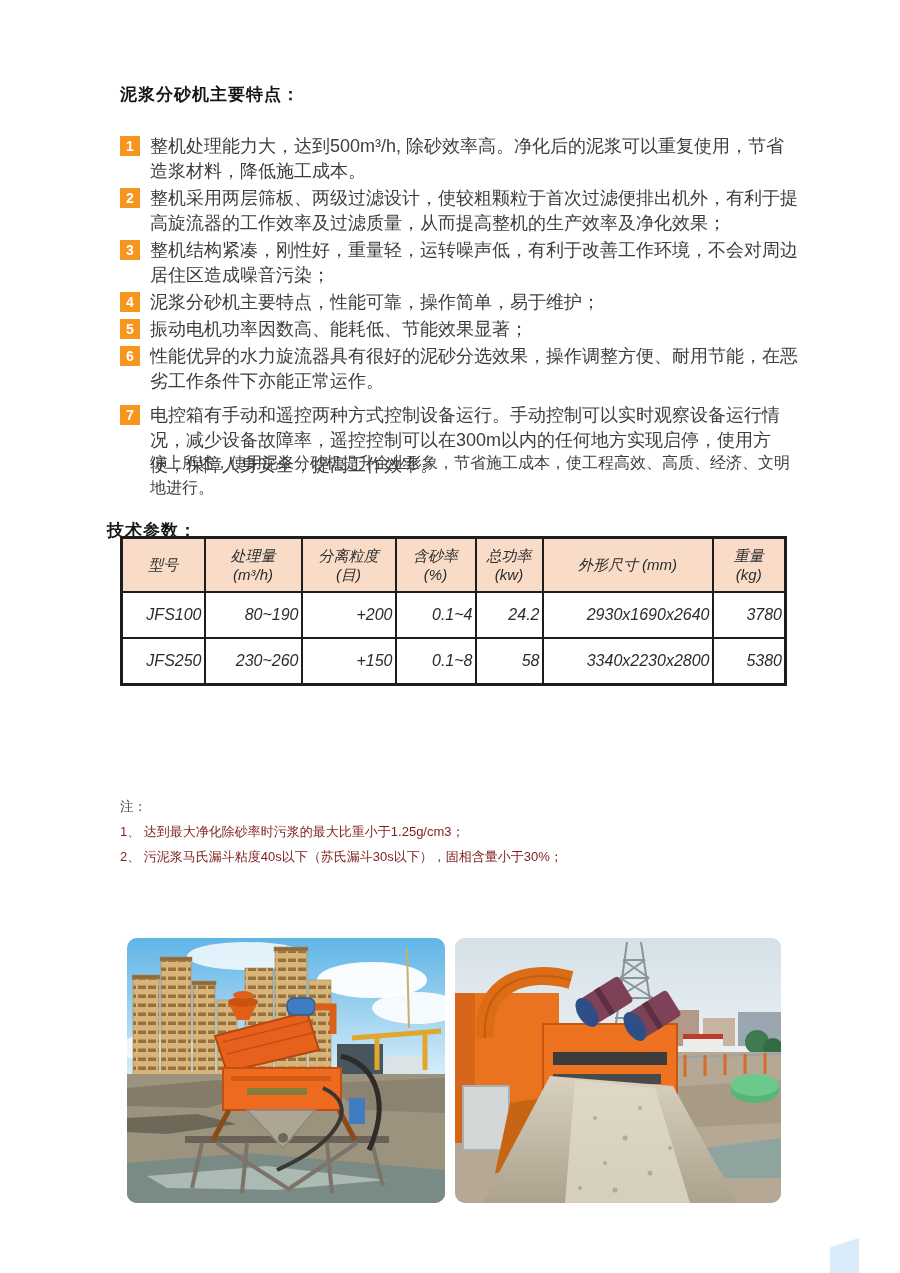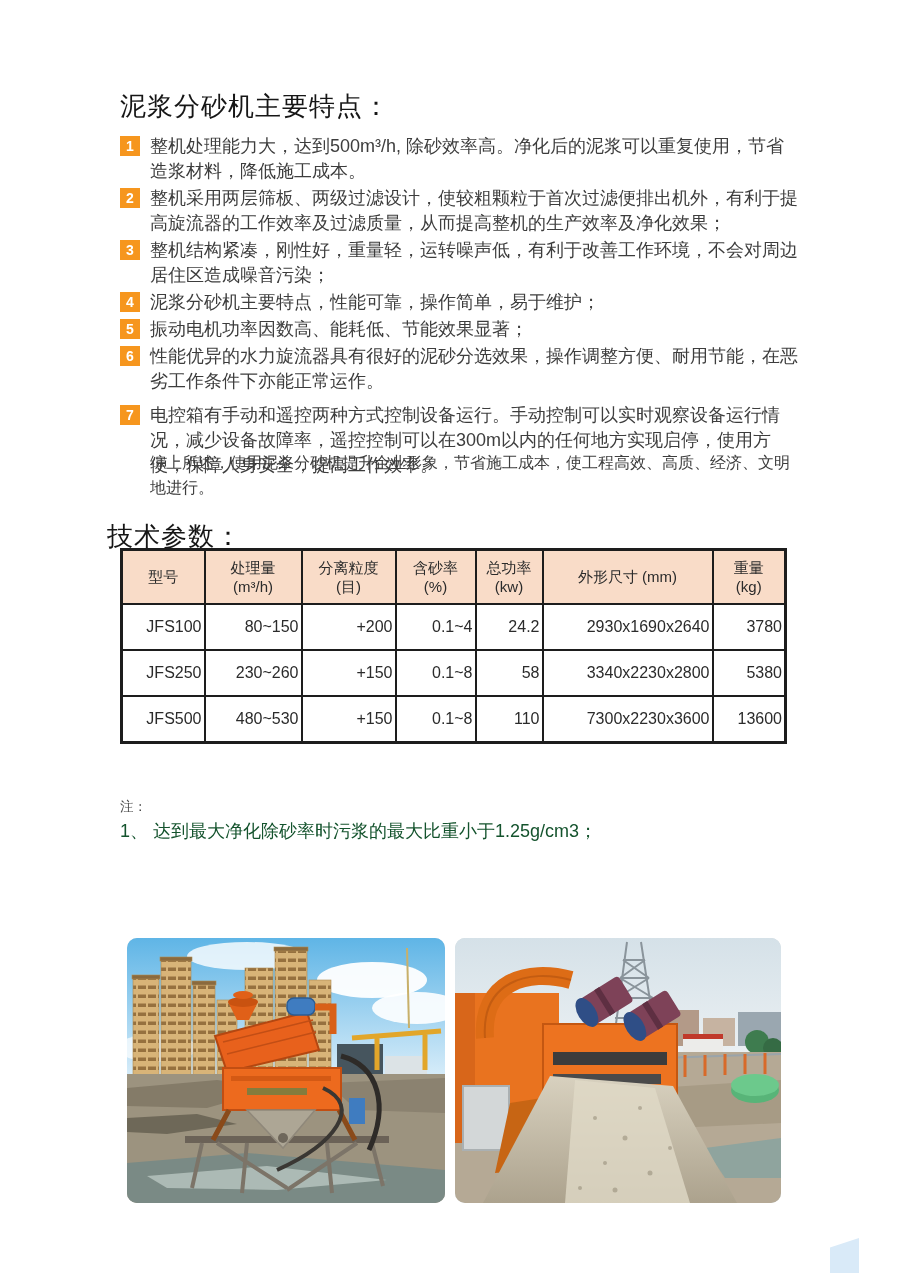--- a/index.html
+++ b/index.html
@@ -3,51 +3,51 @@
 <meta charset="utf-8">
 <style>
   html,body{margin:0;padding:0;}
   body{
     width:900px;height:1273px;position:relative;background:#ffffff;
     font-family:"Liberation Sans","DejaVu Sans",sans-serif;
     color:#3c3c3c;overflow:hidden;
   }
   .abs{position:absolute;}
   
-  .sec-title{font-size:26px;font-weight:normal;color:#161616;letter-spacing:1px;}
+  .sec-title{font-size:17px;font-weight:bold;color:#161616;letter-spacing:1px;}
   
   #features-list{left:120px;top:134px;width:678px;}
   .feature{display:flex;align-items:flex-start;margin-bottom:2px;}
   .feature.gap-before{margin-top:9px;}
   .badge{
     width:20px;height:20px;flex:0 0 20px;margin-top:2px;margin-right:10px;
     background:#F6961E;color:#fff;font-size:14px;font-weight:bold;
     display:flex;align-items:center;justify-content:center;
   }
   .feature-text{font-size:18px;line-height:25px;color:#3d3d3d;width:648px;}
   #summary{left:150px;top:450px;width:650px;font-size:16px;line-height:25px;color:#3d3d3d;}
   
   #specs-title{left:107px;top:519px;}
-  #specs-table{left:120px;top:548px;border-collapse:collapse;table-layout:fixed;background:#86efac;}
+  #specs-table{left:120px;top:536px;border-collapse:collapse;table-layout:fixed;background:#86efac;font-style:italic;}
   #specs-table,
   #specs-table th,#specs-table td{border:2px solid #1d1d1d;}
   #specs-table{border-width:3px;}
   #specs-table th{
     background:#F9DCC8;height:52px;font-size:15px;font-weight:normal;
     color:#2b2b2b;text-align:center;vertical-align:middle;
     white-space:pre-line;line-height:1.3;padding:0 2px;
   }
   #specs-table td{
     height:44px;font-size:16px;color:#2b2b2b;text-align:right;
     vertical-align:middle;background:#fff;padding:0 2px;
   }
   
   #notes{left:120px;top:795px;width:660px;}
   #notes .note-label{font-size:13.5px;color:#4a4a4a;line-height:24px;}
-  #notes .note-line{font-size:18px;color:#14532d;line-height:25px;}
+  #notes .note-line{font-size:13px;color:#7f1d1d;line-height:25px;}
   
   .photo{top:938px;height:265px;border-radius:10px;overflow:hidden;background:#cfd8dc;}
   #photo-left{left:127px;width:318px;}
   #photo-right{left:455px;width:326px;}
   .photo svg{display:block;width:100%;height:100%;}
   
   #corner-decoration{
     left:830px;top:1238px;width:29px;height:35px;background:#D9EAF8;
     clip-path:polygon(0 27%,100% 0,100% 100%,0 100%);
   }
@@ -114,51 +114,43 @@
       <th>总功率
 (kw)</th>
       <th>外形尺寸  (mm)</th>
       <th>重量
 (kg)</th>
     </tr>
   </thead>
   <tbody>
     <tr>
       <td>JFS100</td>
-      <td>80~150</td>
+      <td>80~190</td>
       <td>+200</td>
       <td>0.1~4</td>
       <td>24.2</td>
       <td>2930x1690x2640</td>
       <td>3780</td>
     </tr>
     <tr>
       <td>JFS250</td>
       <td>230~260</td>
       <td>+150</td>
       <td>0.1~8</td>
       <td>58</td>
       <td>3340x2230x2800</td>
       <td>5380</td>
     </tr>
-    <tr>
-      <td>JFS500</td>
-      <td>480~530</td>
-      <td>+150</td>
-      <td>0.1~8</td>
-      <td>110</td>
-      <td>7300x2230x3600</td>
-      <td>13600</td>
-    </tr>
   </tbody>
 </table>
 
 <div class="abs" id="notes">
   <div class="note-label">注：</div>
   <div class="note-line">1、 达到最大净化除砂率时污浆的最大比重小于1.25g/cm3；</div>
+  <div class="note-line">2、 污泥浆马氏漏斗粘度40s以下（苏氏漏斗30s以下），固相含量小于30%；</div>
 </div>
 
 <div class="abs photo" id="photo-left">
   <svg viewBox="0 0 318 265" preserveAspectRatio="none" role="img" aria-label="泥浆分砂机工地现场照片：高层住宅楼背景下的橙色分砂机">
     <defs>
       <linearGradient id="skyL" x1="0" y1="0" x2="0" y2="1">
         <stop offset="0" stop-color="#5FB5E6"></stop>
           <stop offset="1" stop-color="#EAF5FC"></stop>
       </linearGradient>
       <pattern id="bld" width="10" height="9" patternUnits="userSpaceOnUse">

